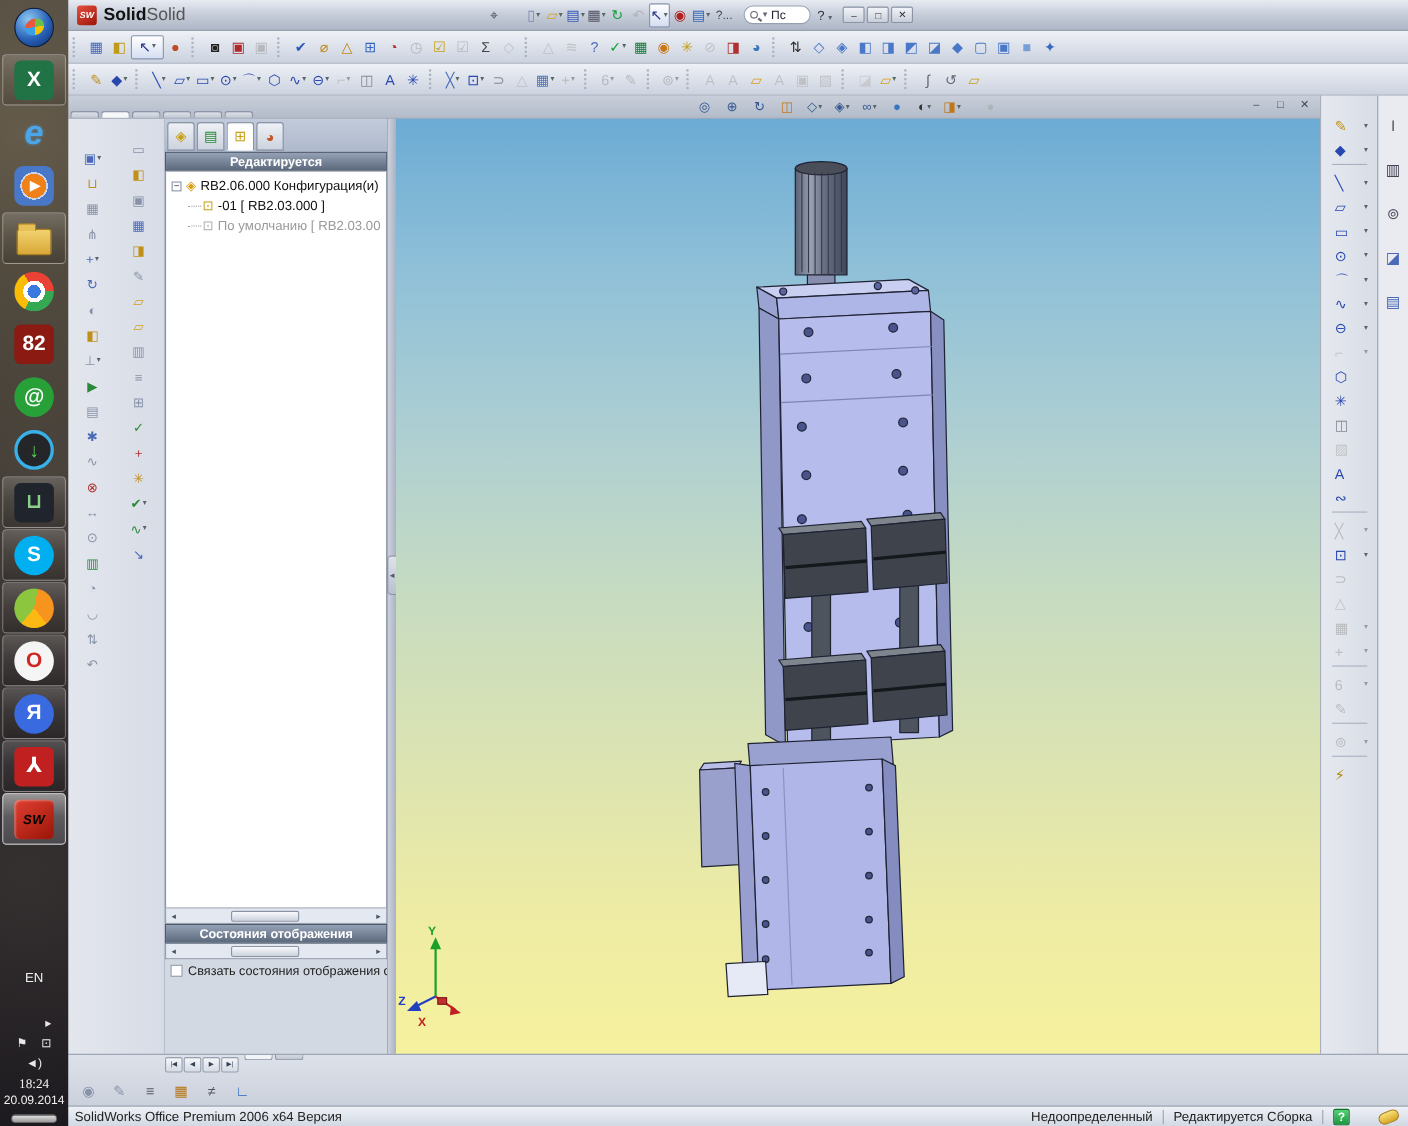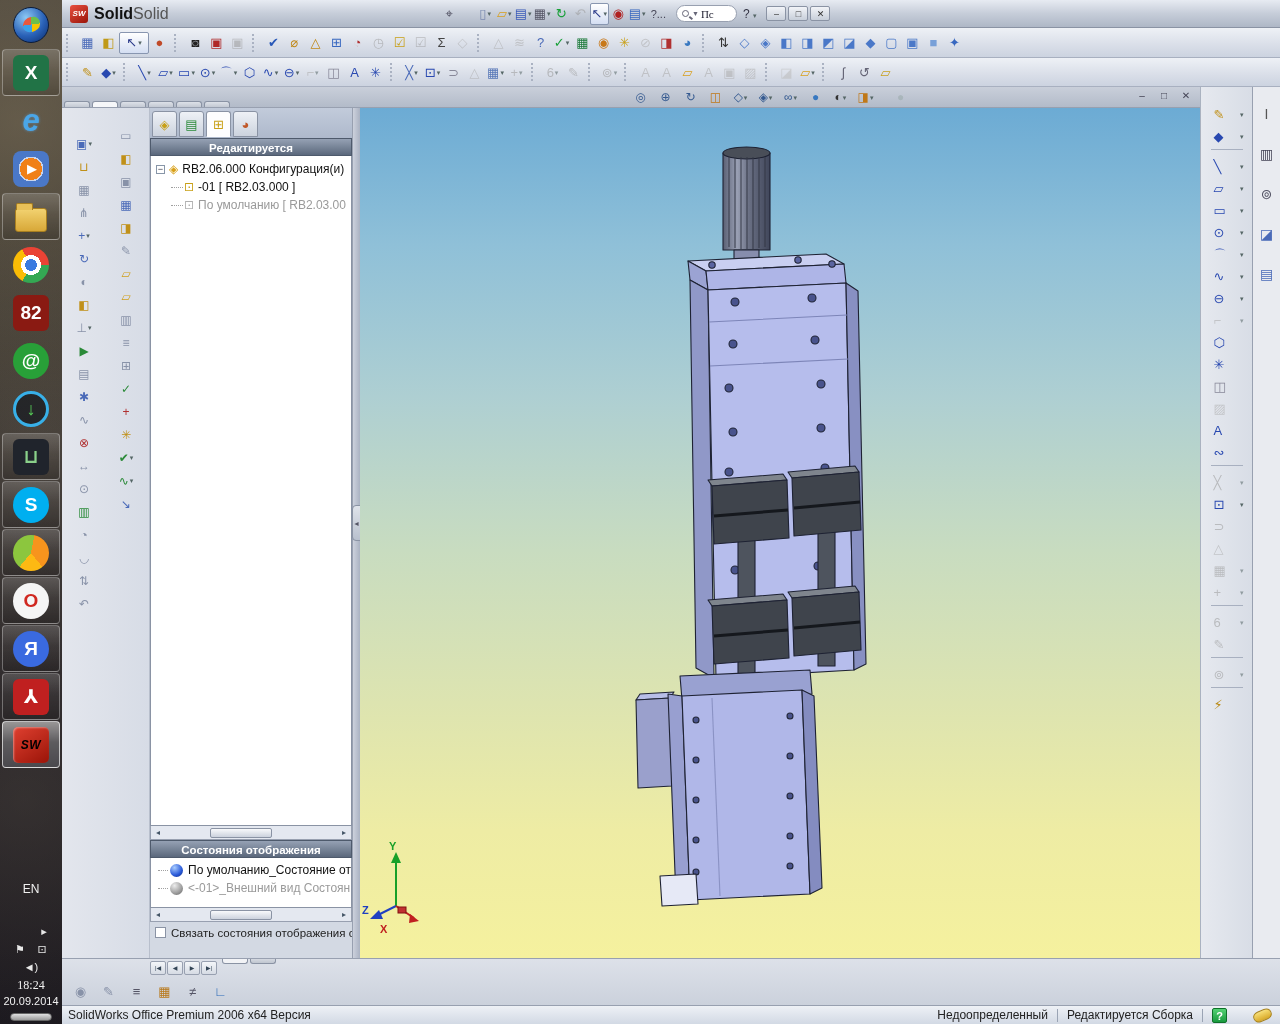--- a/index.html
+++ b/index.html
@@ -60,21 +60,21 @@
   #menubar { list-style:none; display:flex; gap:26px; font-size:12px; color:#1a2040; }
   #menubar li { cursor:default; }
   #menu-pin { margin-left:14px; }
   #quickbar { display:flex; align-items:center; margin-left:16px; }
   #quickbar .ticon { width:19px; }
   .overflow { font-size:11px; color:#445; margin:0 4px; }
   .search-pill { display:flex; align-items:center; border:1px solid #98a0b0; border-radius:9px; background:#fff; height:17px; padding:0 5px; margin:0 6px; }
   .mag { width:7px; height:7px; border:1.5px solid #667; border-radius:50%; position:relative; margin-right:3px; flex:none; }
   .mag::after { content:""; position:absolute; left:6px; top:6px; width:4px; height:1.5px; background:#667; transform:rotate(40deg); }
   .search-pill b { font-size:7px; color:#667; margin-right:2px; }
-  .search-pill input { border:none; outline:none; width:30px; font-size:11px; font-family:Liberation Serif, serif; color:#223; background:transparent; }
+  .search-pill input { border:none; outline:none; width:30px; font-size:11px; font-family:Liberation Sans, sans-serif; color:#223; background:transparent; }
   .help-btn { font-size:12px; color:#334; margin-right:10px; }
   .help-btn b { font-size:7px; color:#566; font-weight:normal; }
   .win-controls { display:flex; gap:2px; margin-right:8px; }
   .win-btn { width:20px; height:15px; border:1px solid #8a93a4; border-radius:2px; background:linear-gradient(#f2f4f8,#c8cfda);
     font-size:9px; color:#333; display:flex; align-items:center; justify-content:center; }
 
   
   #row2, #row3 { position:absolute; left:62px; width:1218px; display:flex; align-items:center;
     background:linear-gradient(180deg,#eef1f6,#d9dee8 60%,#ccd3e0); border-bottom:1px solid #a8b0c0; }
   #row2 { top:28px; height:30px; }
@@ -809,31 +809,20 @@
         </div>
       </div>
     <div class="hscroll">
       <span class="arr">◂</span>
       <span class="track">
           <span class="thumb"></span>
         </span>
       <span class="arr">▸</span>
     </div>
     <div class="fm-head">Состояния отображения</div>
-    <div class="ds-list">
-
-    <div class="ds-row orb-blue">
-          <span class="orb"></span>
-          <span class="ds-label">По умолчанию_Состояние от</span>
-        </div>
-        <div class="ds-row gr orb-gray">
-          <span class="orb"></span>
-          <span class="ds-label">&lt;-01&gt;_Внешний вид Состоян</span>
-        </div>
-      </div>
     <div class="hscroll">
       <span class="arr">◂</span>
       <span class="track">
           <span class="thumb"></span>
         </span>
       <span class="arr">▸</span>
     </div>
     <div class="link-row">
       <span class="cb"></span>
       <span class="cb-label">Связать состояния отображения с</span>

